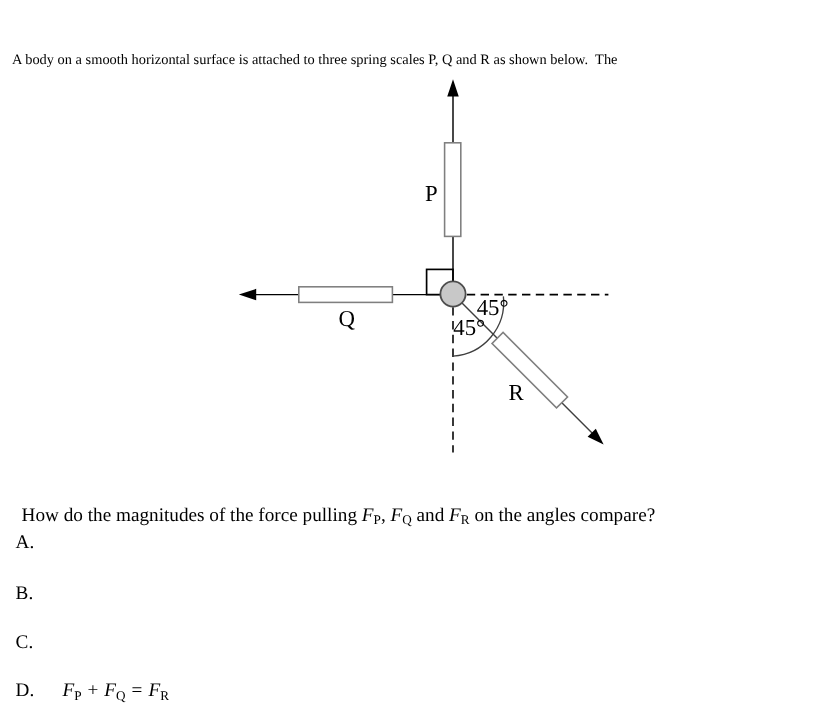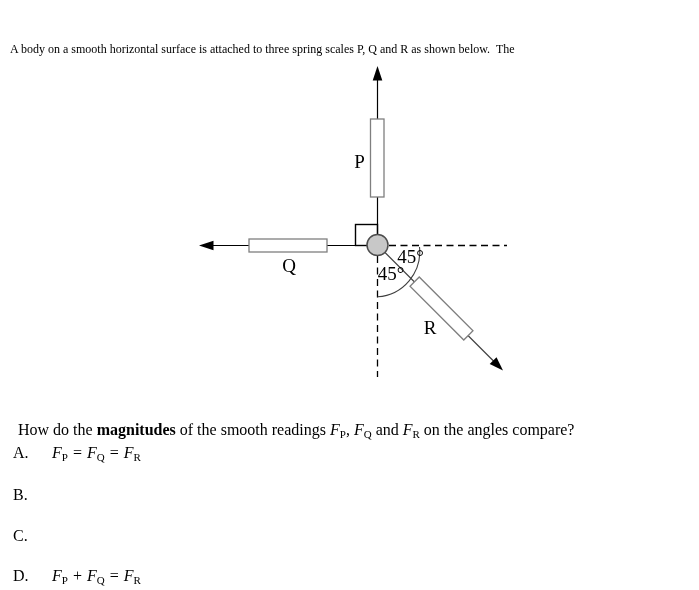--- a/index.html
+++ b/index.html
@@ -14,21 +14,21 @@
   }
   .diagram{position:absolute;left:180px;top:55px}
   .dlabel{
     font-family:"Liberation Serif", serif;
     font-size:19px;fill:#000;
   }
   .question{
     position:absolute;left:10px;top:401px;
     font-size:16px;line-height:1.2;white-space:pre;
   }
-  .question b{font-weight:bold}
+  .question b{font-weight:normal}
   .fvar i{font-style:italic}
   sub{
     font-size:11px;font-style:normal;
     vertical-align:-3px;line-height:0;
   }
   .option{
     position:absolute;left:13px;
     font-size:16px;line-height:1.2;
     display:flex;align-items:baseline;
   }
@@ -68,26 +68,25 @@
   <circle cx="377.5" cy="245" r="10.5" fill="#c8c8c8" stroke="#4d4d4d" stroke-width="1.5"></circle>
 
   <text class="dlabel" x="359.5" y="167.5" text-anchor="middle">P</text>
   <text class="dlabel" x="289" y="271.5" text-anchor="middle">Q</text>
   <text class="dlabel" x="430" y="333.5" text-anchor="middle">R</text>
   <text class="dlabel" x="410.5" y="262.5" text-anchor="middle">45°</text>
   <text class="dlabel" x="391" y="279.5" text-anchor="middle">45°</text>
 </svg>
 
 <div class="question">
-  <span>How do the </span><b>magnitudes</b><span> of the smooth readings </span><span class="fvar"><i>F</i><sub>P</sub></span><span>, </span><span class="fvar"><i>F</i><sub>Q</sub></span><span> and </span><span class="fvar"><i>F</i><sub>R</sub></span><span> on the angles compare?</span>
+  <span>How do the </span><b>magnitudes</b><span> of the force pulling </span><span class="fvar"><i>F</i><sub>P</sub></span><span>, </span><span class="fvar"><i>F</i><sub>Q</sub></span><span> and </span><span class="fvar"><i>F</i><sub>R</sub></span><span> on the angles compare?</span>
 </div>
 
 <div class="option opt-a">
   <span class="opt-letter">A.</span>
-  <span class="formula"><span class="fvar"><i>F</i><sub>P</sub></span><span class="op">=</span><span class="fvar"><i>F</i><sub>Q</sub></span><span class="op">=</span><span class="fvar"><i>F</i><sub>R</sub></span></span>
 </div>
 
 <div class="option opt-b">
   <span class="opt-letter">B.</span>
 </div>
 
 <div class="option opt-c">
   <span class="opt-letter">C.</span>
 </div>
 

